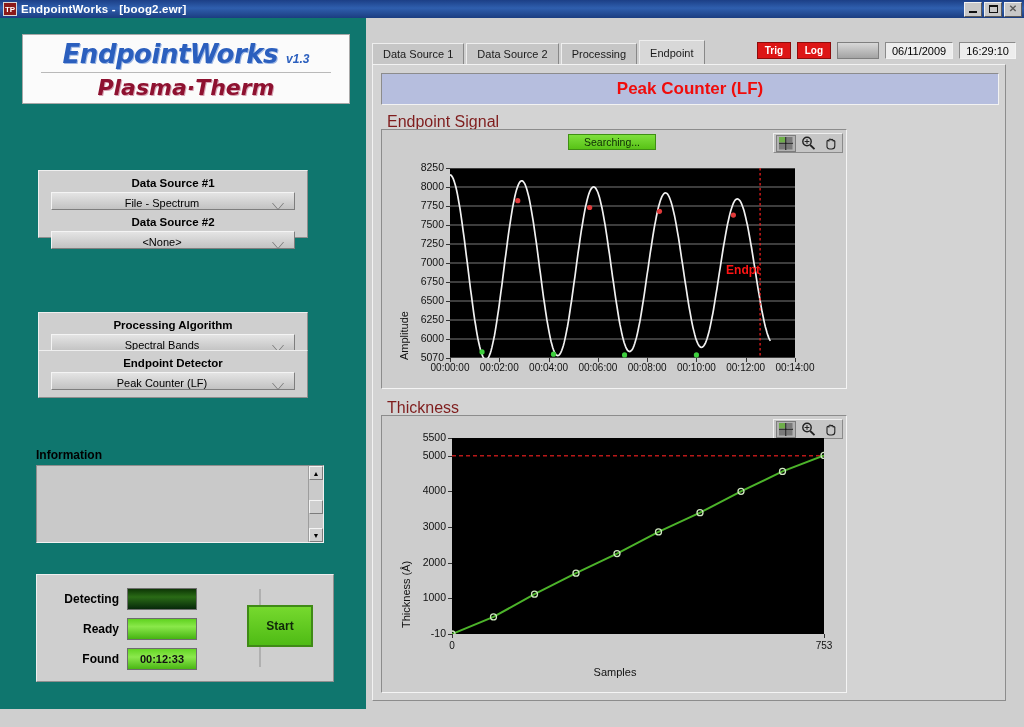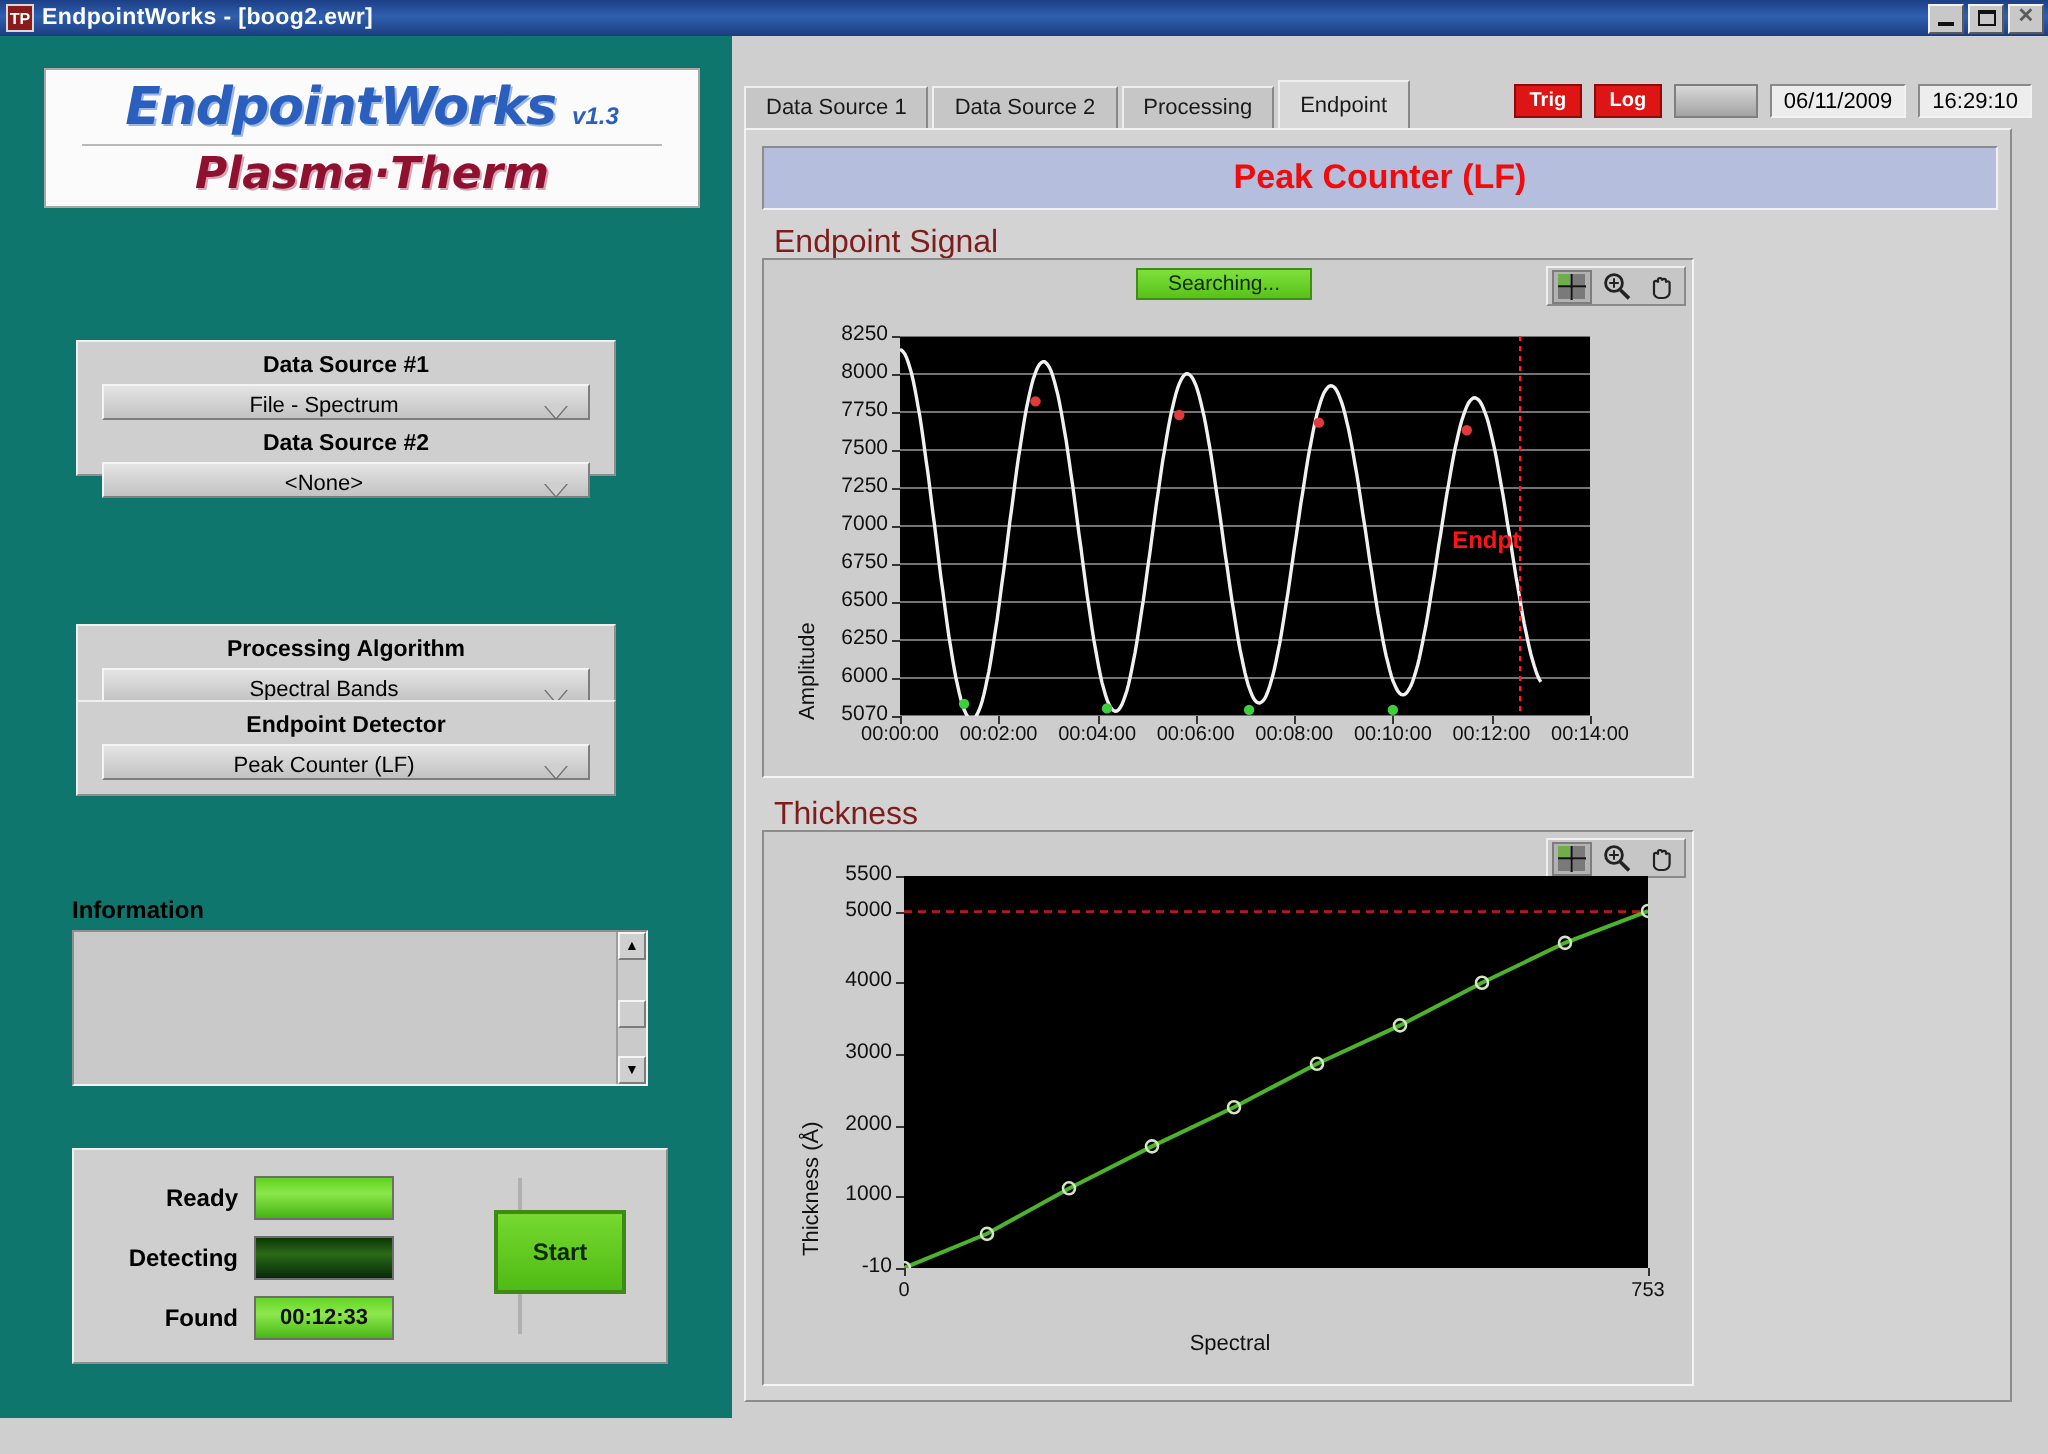--- a/index.html
+++ b/index.html
@@ -267,26 +267,26 @@
         <div class="vscroll">
           <div class="sc-btn">▲</div>
           <div class="sc-thumb"></div>
           <div class="sc-btn">▼</div>
         </div>
       </div>
 
       <div class="group status-group">
         <div class="st-rows">
           <div class="st-row">
+            <span class="st-name">Detecting</span>
+            <span class="led off"></span>
+          </div>
+          <div class="st-row">
             <span class="st-name">Ready</span>
             <span class="led on"></span>
-          </div>
-          <div class="st-row">
-            <span class="st-name">Detecting</span>
-            <span class="led off"></span>
           </div>
           <div class="st-row">
             <span class="st-name">Found</span>
             <span class="led val">00:12:33</span>
           </div>
         </div>
         <div class="st-divider"></div>
         <div class="st-wire"></div>
         <div class="start-btn">Start</div>
       </div>
@@ -477,19 +477,19 @@
                   <circle cx="372" cy="17.465698729582584" r="3" fill="none" stroke="#cfe8c0" stroke-width="1.3"></circle>
                 </g>
             </svg>
           </div>
           <div id="thk-xticks">
               <div class="xtick" style="left: 50px; top: 224px; width: 40px;">0</div>
               <div class="xtickmark" style="left: 70px; top: 218px;"></div>
               <div class="xtick" style="left: 422px; top: 224px; width: 40px;">753</div>
               <div class="xtickmark" style="left: 442px; top: 218px;"></div>
             </div>
-          <div class="xaxis-name" style="left:0; top:250px; width:466px; text-align:center;">Spectral</div>
+          <div class="xaxis-name" style="left:0; top:250px; width:466px; text-align:center;">Samples</div>
         </div>
       </div>
 
     </div>
   </div>
 </div>
 
 </body></html>

